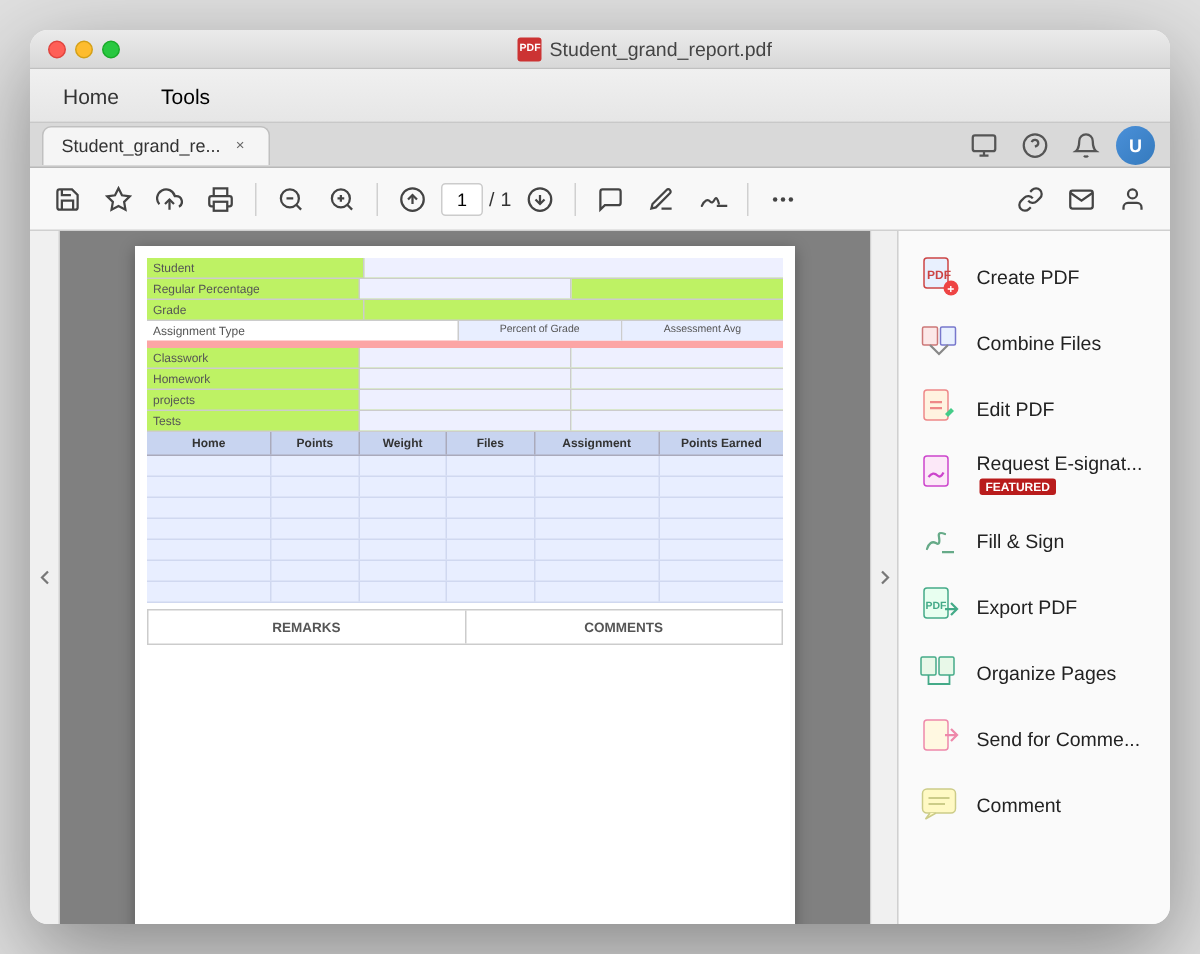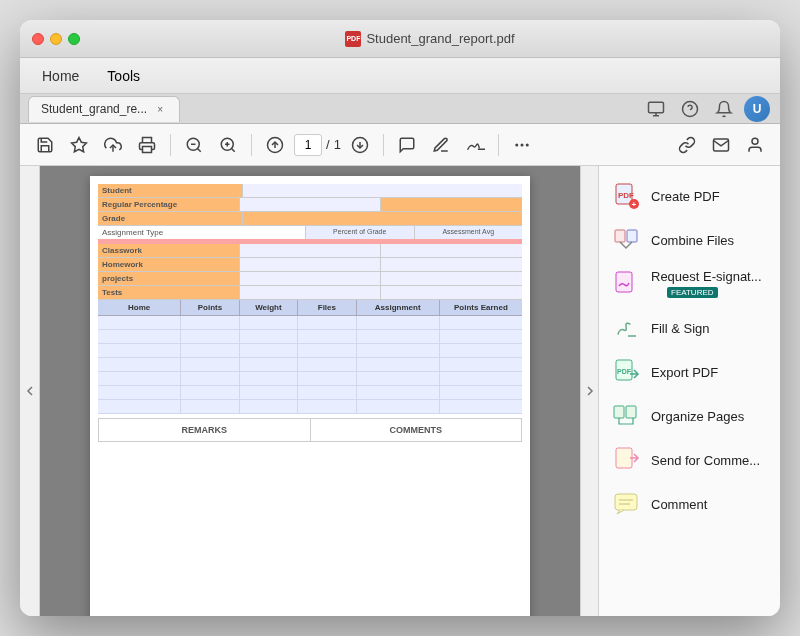--- a/index.html
+++ b/index.html
@@ -17,21 +17,21 @@
       height: 596px;
       background: #f5f5f5;
       border-radius: 12px;
       box-shadow: 0 20px 60px rgba(0,0,0,0.4);
       overflow: hidden;
       display: flex;
       flex-direction: column;
     }
     
     .titlebar {
-      height: 38px;
+      height: 26px;
       background: linear-gradient(to bottom, #ebebeb, #d8d8d8);
       display: flex;
       align-items: center;
       padding: 0 12px;
       border-bottom: 1px solid #c0c0c0;
       flex-shrink: 0;
     }
     .traffic-lights {
       display: flex;
       gap: 6px;
@@ -234,22 +234,21 @@
       padding: 8px;
     }
     
     .pdf-content {
       font-size: 9px;
       color: #333;
     }
     .pdf-label-row {
       display: flex;
       border-bottom: 1px solid #ccc;
-      background: #fdba74;
-      font-weight: bold;
+      background: #bef264;
     }
     .pdf-label {
       padding: 2px 4px;
       font-size: 8px;
       color: #555;
       border-right: 1px solid #ccc;
       flex: 1;
     }
     .pdf-label:last-child { border-right: none; }
     .pdf-header {
@@ -348,26 +347,26 @@
       align-items: center;
       justify-content: center;
       flex-shrink: 0;
     }
     .tool-label {
       font-size: 13px;
       color: #222;
     }
     .featured-badge {
       font-size: 8px;
-      background: #0f766e;
+      background: #b91c1c;
       color: white;
       padding: 1px 4px;
       border-radius: 2px;
-      margin-left: 16px;
-      font-weight: normal;
+      margin-left: 2px;
+      font-weight: bold;
       vertical-align: middle;
     }
     .tool-label-wrap {
       display: flex;
       flex-direction: column;
       gap: 1px;
     }
     
     .right-tools::-webkit-scrollbar { width: 6px; }
     .right-tools::-webkit-scrollbar-track { background: #f0f0f0; }
@@ -703,20 +702,31 @@
               <svg width="28" height="28" viewBox="0 0 28 28">
                 <rect x="3" y="4" width="10" height="12" rx="1" fill="#fce8e8" stroke="#c77"></rect>
                 <rect x="15" y="4" width="10" height="12" rx="1" fill="#e8f0fe" stroke="#77c"></rect>
                 <path d="M8 16 L14 22 L20 16" fill="none" stroke="#888" stroke-width="1.5"></path>
               </svg>
             </div>
             <span class="tool-label">Combine Files</span>
           </div>
 
           
+          <div class="tool-item">
+            <div class="tool-icon">
+              <svg width="28" height="28" viewBox="0 0 28 28">
+                <rect x="4" y="2" width="16" height="20" rx="2" fill="#fff3e0" stroke="#e88"></rect>
+                <line x1="8" y1="10" x2="16" y2="10" stroke="#e88" stroke-width="1.5"></line>
+                <line x1="8" y1="14" x2="16" y2="14" stroke="#e88" stroke-width="1.5"></line>
+                <path d="M18 18 L22 14 L24 16 L20 20 Z" fill="#4c8" stroke="none"></path>
+              </svg>
+            </div>
+            <span class="tool-label">Edit PDF</span>
+          </div>
 
           
           <div class="tool-item">
             <div class="tool-icon">
               <svg width="28" height="28" viewBox="0 0 28 28">
                 <rect x="4" y="2" width="16" height="20" rx="2" fill="#fce8f8" stroke="#c4c"></rect>
                 <path d="M7 16 Q10 12 13 15 Q15 17 17 13" fill="none" stroke="#c4c" stroke-width="1.5"></path>
               </svg>
             </div>
             <div class="tool-label-wrap">

